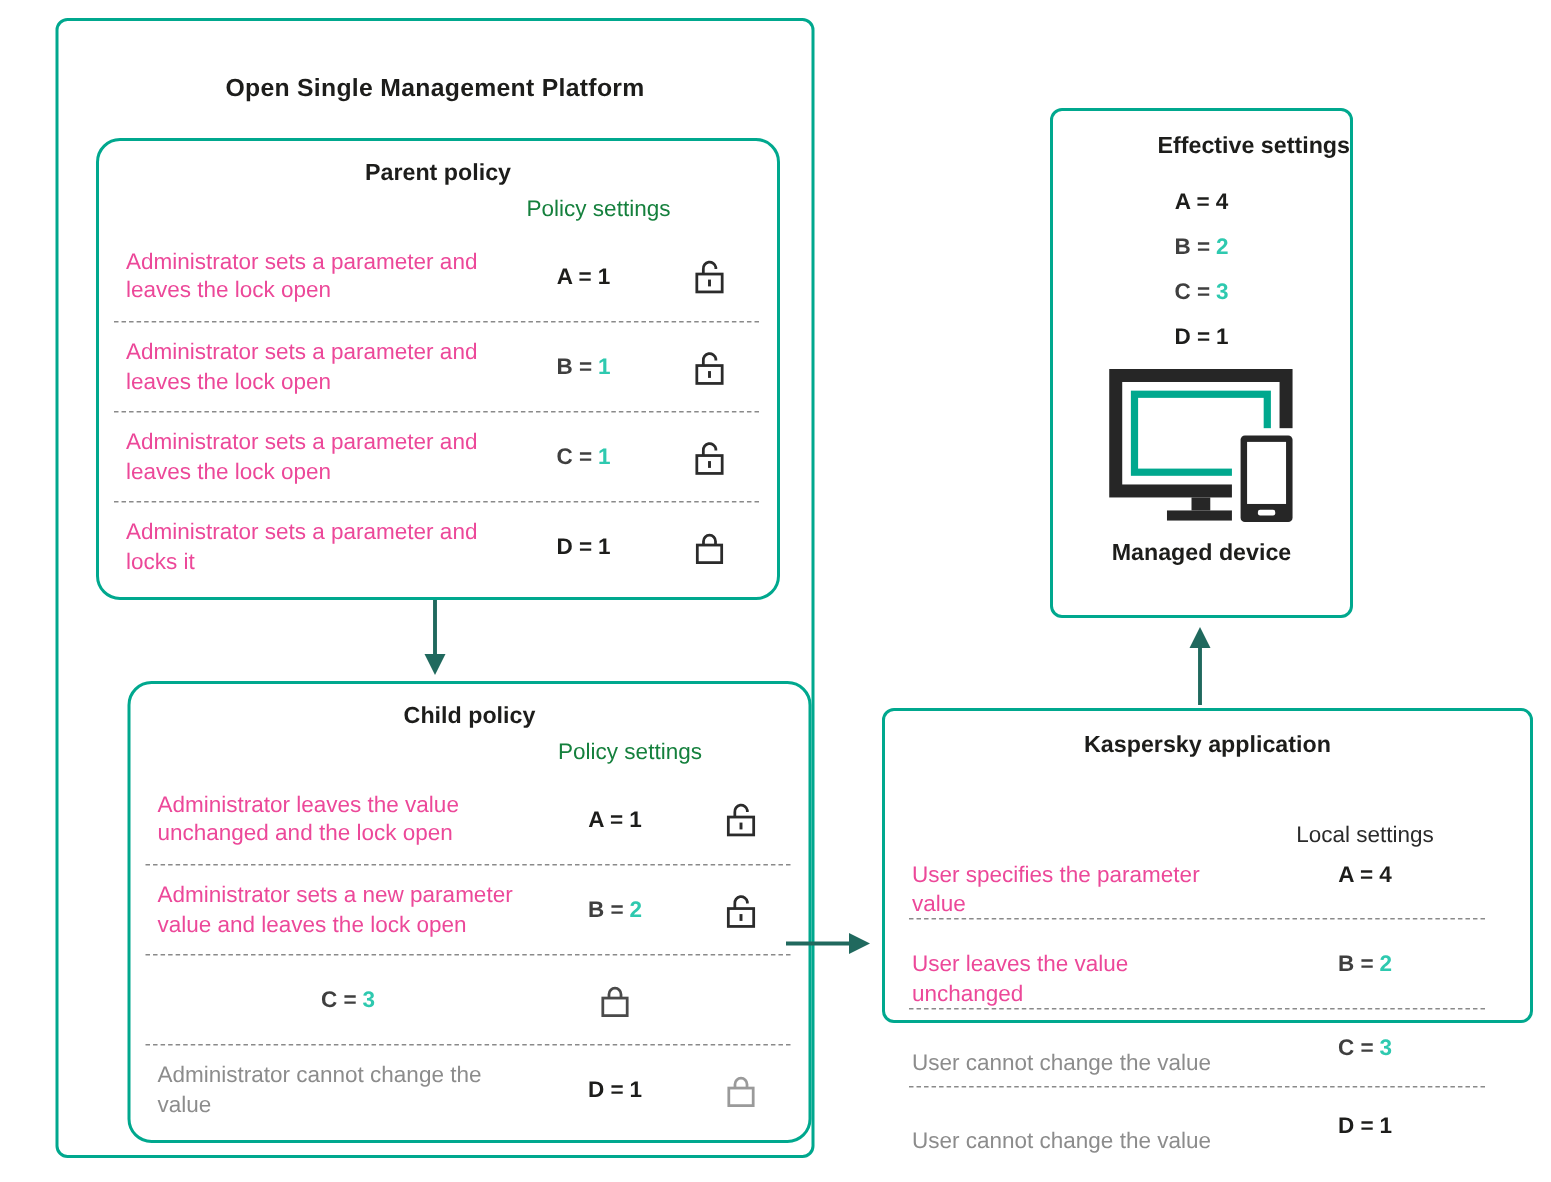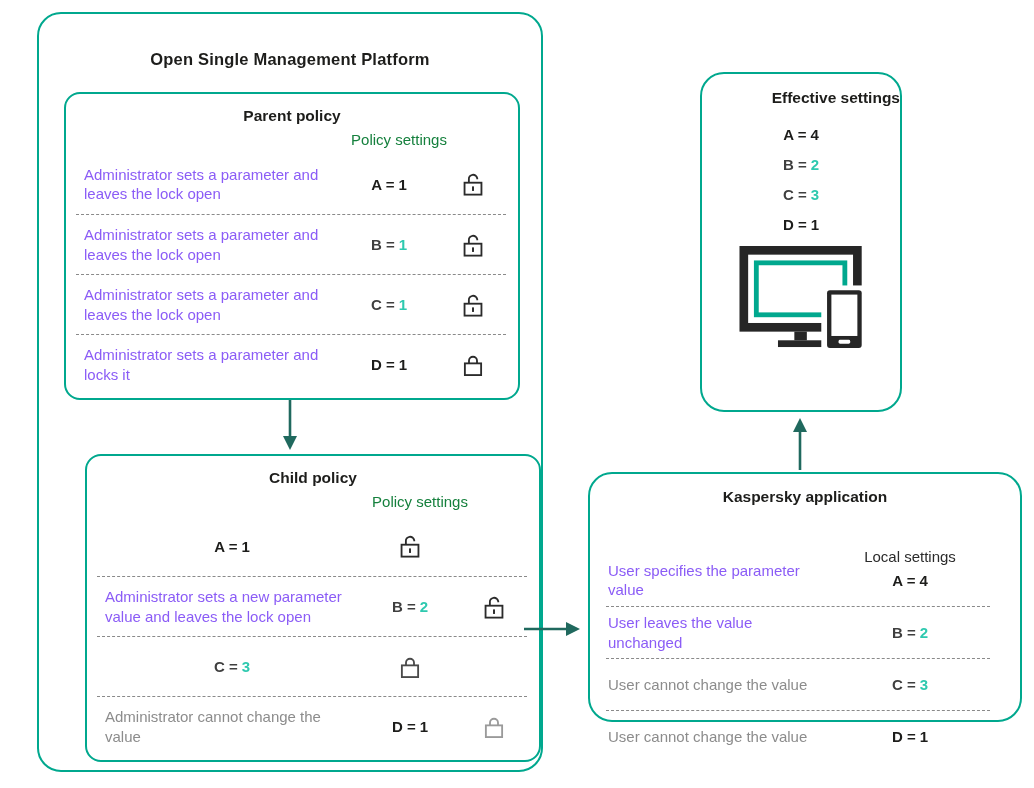--- a/index.html
+++ b/index.html
@@ -2,37 +2,37 @@
 <html style="--teal: #00A88E; --teal_light: #2EC9AF; --arrow: #20695E; --dark: #1D1D1B; --mid: #3F3F3F; --gray: #8C8C8C; --lock_gray: #9A9A9A;"><head>
 <meta charset="utf-8">
 <style>
   :root{
     --teal:#00A88E; --teal_light:#2EC9AF; --arrow:#20695E;
     --dark:#1D1D1B; --mid:#3F3F3F; --gray:#8C8C8C; --lock_gray:#9A9A9A;
   }
   html,body{margin:0;padding:0;background:#fff;}
   body{width:1034px;height:788px;position:relative;overflow:hidden;
        font-family:"Liberation Sans","DejaVu Sans",sans-serif;color:var(--dark);}
-  .box{position:absolute;border:2px solid var(--teal);border-radius:24px;background:#fff;box-sizing:border-box;}
+  .box{position:absolute;border:2px solid var(--teal);border-radius:8px;background:#fff;box-sizing:border-box;}
   
   #outer-box{left:37px;top:12px;width:506px;height:760px;}
   .outer-title{position:absolute;left:0;right:0;top:36px;text-align:center;
                font-weight:700;font-size:16.5px;letter-spacing:.2px;}
   
   .policy-box{left:62px;width:456px;height:308px;border-radius:16px;}
   #parent-box{top:90px;}
   #child-box{top:452px;margin-left:21px;}
   .policy-title{position:absolute;left:0;right:0;top:13px;text-align:center;font-weight:700;font-size:15.5px;}
   .col-header{position:absolute;top:37px;left:268px;width:130px;text-align:center;
               font-size:15px;color:#15803d;}
   .rows{position:absolute;top:60px;left:10px;right:12px;}
   .prow{display:grid;grid-template-columns:1fr 102px 66px;align-items:center;
         min-height:60px;box-sizing:border-box;padding-left:8px;}
   .prow + .prow{border-top:1px dashed #8A8A8A;}
-  .desc{font-size:15px;line-height:1.28;color:#8b5cf6;padding-right:6px;}
+  .desc{font-size:15px;line-height:1.28;color:#ec4899;padding-right:6px;}
   .desc.muted{color:var(--gray);}
   .eq{text-align:center;font-weight:700;font-size:15px;white-space:nowrap;}
   .eq .eq-v{margin-left:4px;}
   .eq.tealval .eq-p{color:var(--mid);}
   .eq.tealval .eq-v{color:var(--teal_light);}
   .lock{display:flex;justify-content:center;align-items:center;color:#2B2B2B;}
   .lock.gray{color:var(--lock_gray);}
   .lock.dim{color:#4A4A4A;}
   .lock svg{width:26px;height:26px;display:block;}
   
@@ -40,27 +40,27 @@
   .e-title{position:absolute;left:0;right:0;top:15px;text-align:right;font-weight:700;font-size:15.5px;}
   .e-values{position:absolute;left:0;right:0;top:46px;}
   .e-line{height:30px;line-height:30px;text-align:center;font-weight:700;font-size:15px;}
   .e-line.tealval .eq-p{color:var(--mid);}
   .e-line.tealval .eq-v{color:var(--teal_light);}
   .e-line .eq-v{margin-left:4px;}
   .device{position:absolute;left:37px;top:172px;width:128px;height:102px;}
   .device svg{width:128px;height:102px;display:block;}
   .device-label{position:absolute;left:0;right:0;top:286px;text-align:center;font-weight:700;font-size:15.5px;}
   
-  #kaspersky-box{left:588px;top:472px;width:434px;height:250px;}
+  #kaspersky-box{left:588px;top:472px;width:434px;height:210px;}
   .k-title{position:absolute;left:0;right:0;top:14px;text-align:center;font-weight:700;font-size:15.5px;}
   .k-header{position:absolute;top:46px;right:30px;width:160px;text-align:center;font-size:15px;color:#2B2B2B;margin-top:28px;}
   .k-rows{position:absolute;top:80px;left:16px;right:30px;}
   .krow{display:grid;grid-template-columns:1fr 160px;align-items:center;min-height:52px;box-sizing:border-box;}
   .krow + .krow{border-top:1px dashed #8A8A8A;}
-  .krow .desc{padding-left:2px;}
+  .krow .desc{padding-left:2px;margin-top:20px;}
   
   .arrow{position:absolute;color:var(--arrow);}
   #arrow-down{left:281px;top:400px;}
   #arrow-right{left:524px;top:619px;}
   #arrow-up{left:791px;top:416px;}
 </style>
 </head>
 <body>
 
 <div class="box" id="outer-box">
@@ -119,20 +119,21 @@
       </div>
     </div>
   </div>
 
   <div class="box policy-box" id="child-box" style="left:25px;top:440px;">
     <div class="policy-title">Child policy</div>
     <div class="col-header">Policy settings</div>
     <div class="rows">
 
       <div class="prow">
+        <div class="desc">Administrator leaves the value unchanged  and the lock open</div>
         <div class="eq"><span class="eq-p">A =</span><span class="eq-v">1</span></div>
         <div class="lock">
             <svg viewBox="0 0 24 24">
               <rect x="4.2" y="10.8" width="15.6" height="11" fill="none" stroke="currentColor" stroke-width="1.7"></rect>
               <rect x="11.1" y="14.2" width="1.8" height="4.2" fill="currentColor"></rect>
               <path d="M8.2 10.8 L8.2 7.8 A3.9 3.9 0 0 1 15.9 6.6 L15.9 7.7" fill="none" stroke="currentColor" stroke-width="1.7"></path>
             </svg>
           </div>
       </div>
 
@@ -185,20 +186,21 @@
       <rect x="4.5" y="4.5" width="118" height="80" fill="none" stroke="#262626" stroke-width="9"></rect>
       <rect x="17.5" y="17.5" width="92" height="54" fill="none" stroke="#00A88E" stroke-width="5"></rect>
       <rect x="57" y="89" width="13" height="9" fill="#262626"></rect>
       <rect x="40" y="98" width="47" height="7" fill="#262626"></rect>
       <rect x="85" y="41" width="47" height="65" fill="#ffffff"></rect>
       <rect x="91" y="46" width="36" height="60" rx="3" fill="#262626"></rect>
       <rect x="95.5" y="50.5" width="27" height="43" fill="#ffffff"></rect>
       <rect x="103" y="97.5" width="12" height="4" rx="1.5" fill="#ffffff"></rect>
     </svg>
   </div>
+  <div class="device-label">Managed device</div>
 </div>
 
 <div class="box" id="kaspersky-box">
   <div class="k-title">Kaspersky application</div>
   <div class="k-header">Local settings</div>
   <div class="k-rows">
     <div class="krow">
       <div class="desc">User specifies the parameter value</div>
       <div class="eq"><span class="eq-p">A =</span><span class="eq-v">4</span></div>
     </div>

